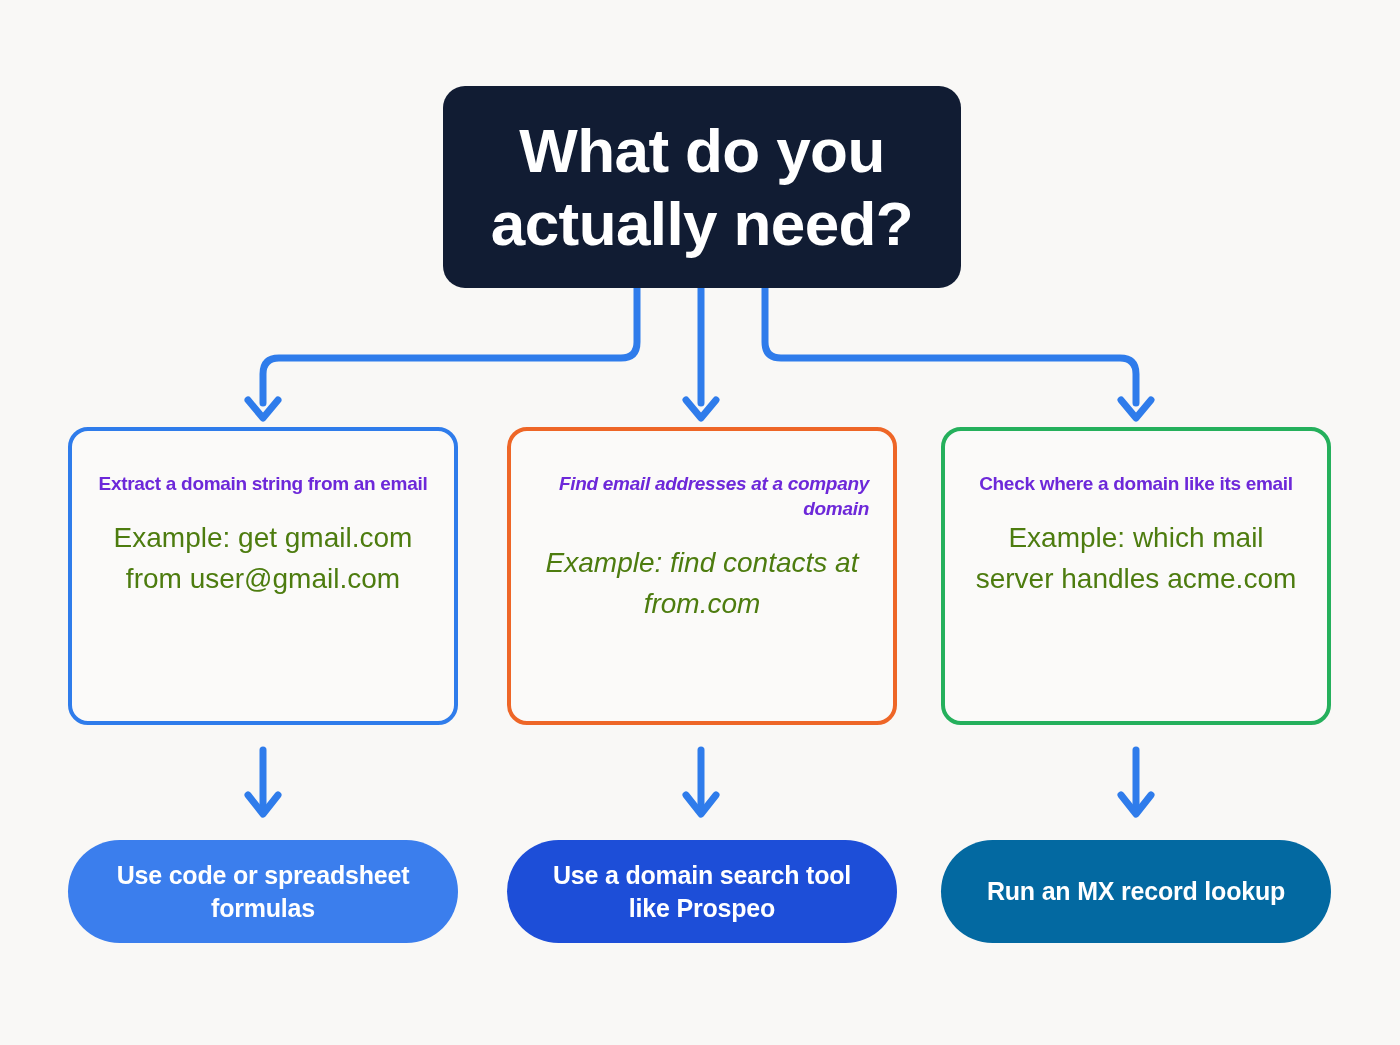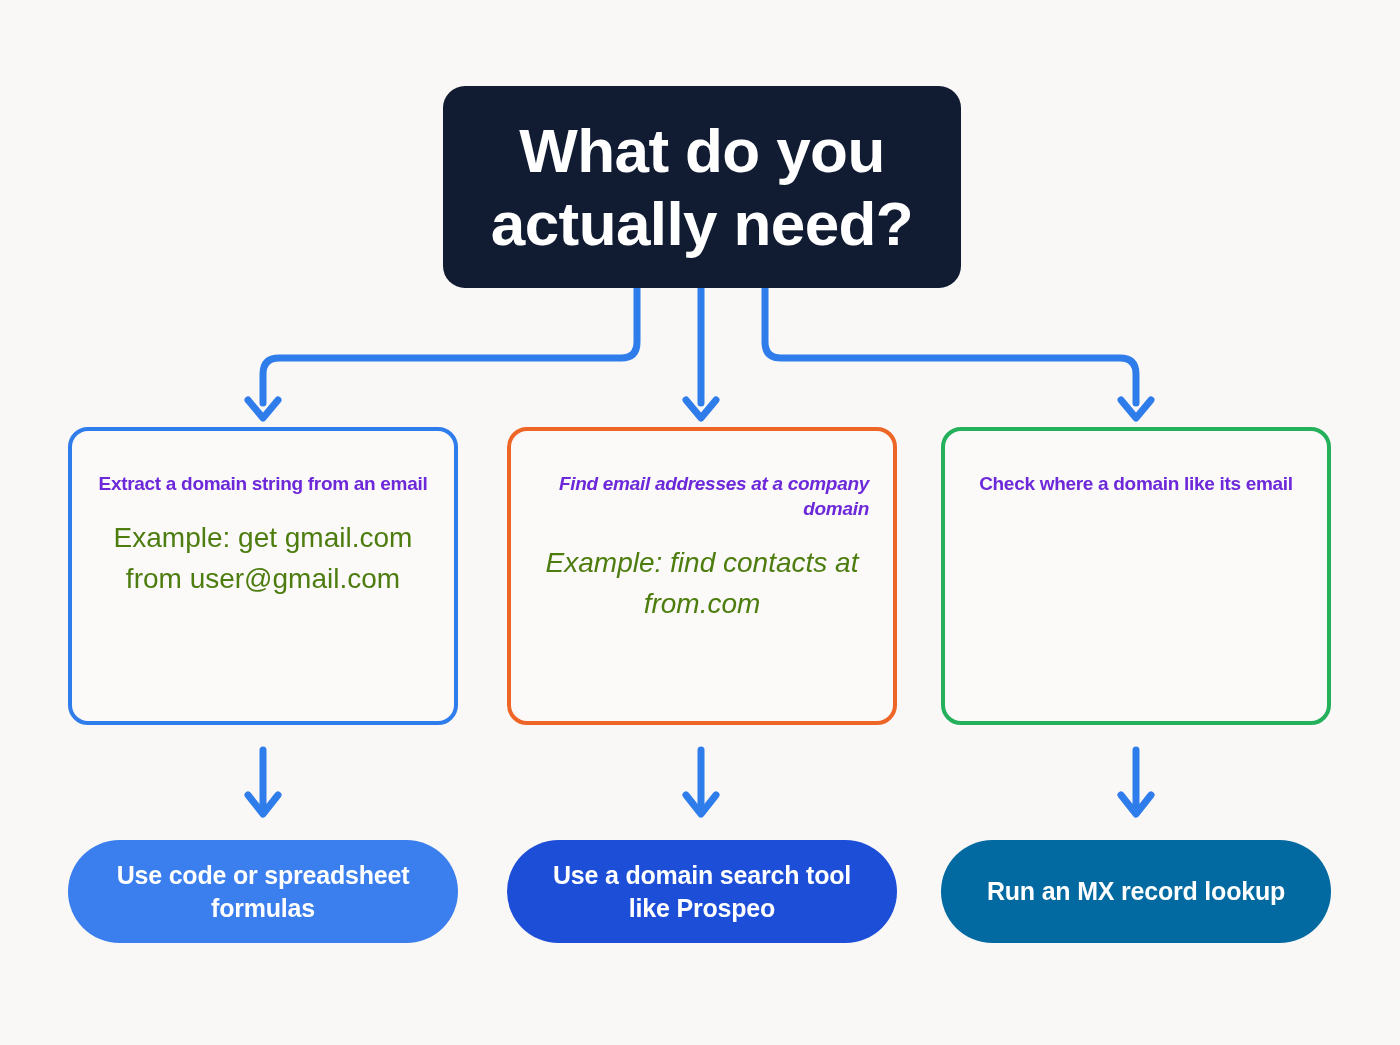--- a/index.html
+++ b/index.html
@@ -163,20 +163,21 @@
     <div class="branch-example">Example: get gmail.com from user@gmail.com</div>
   </div>
 
   <div class="branch-box col-1">
     <div class="branch-title">Find email addresses at a company domain</div>
     <div class="branch-example">Example: find contacts at from.com</div>
   </div>
 
   <div class="branch-box col-2">
     <div class="branch-title">Check where a domain like its email</div>
+    <div class="branch-example">Example: which mail server handles acme.com</div>
   </div>
 
   <div class="answer-pill col-0">
     <div class="answer-label">Use code or spreadsheet formulas</div>
   </div>
 
   <div class="answer-pill col-1">
     <div class="answer-label">Use a domain search tool like Prospeo</div>
   </div>
 

